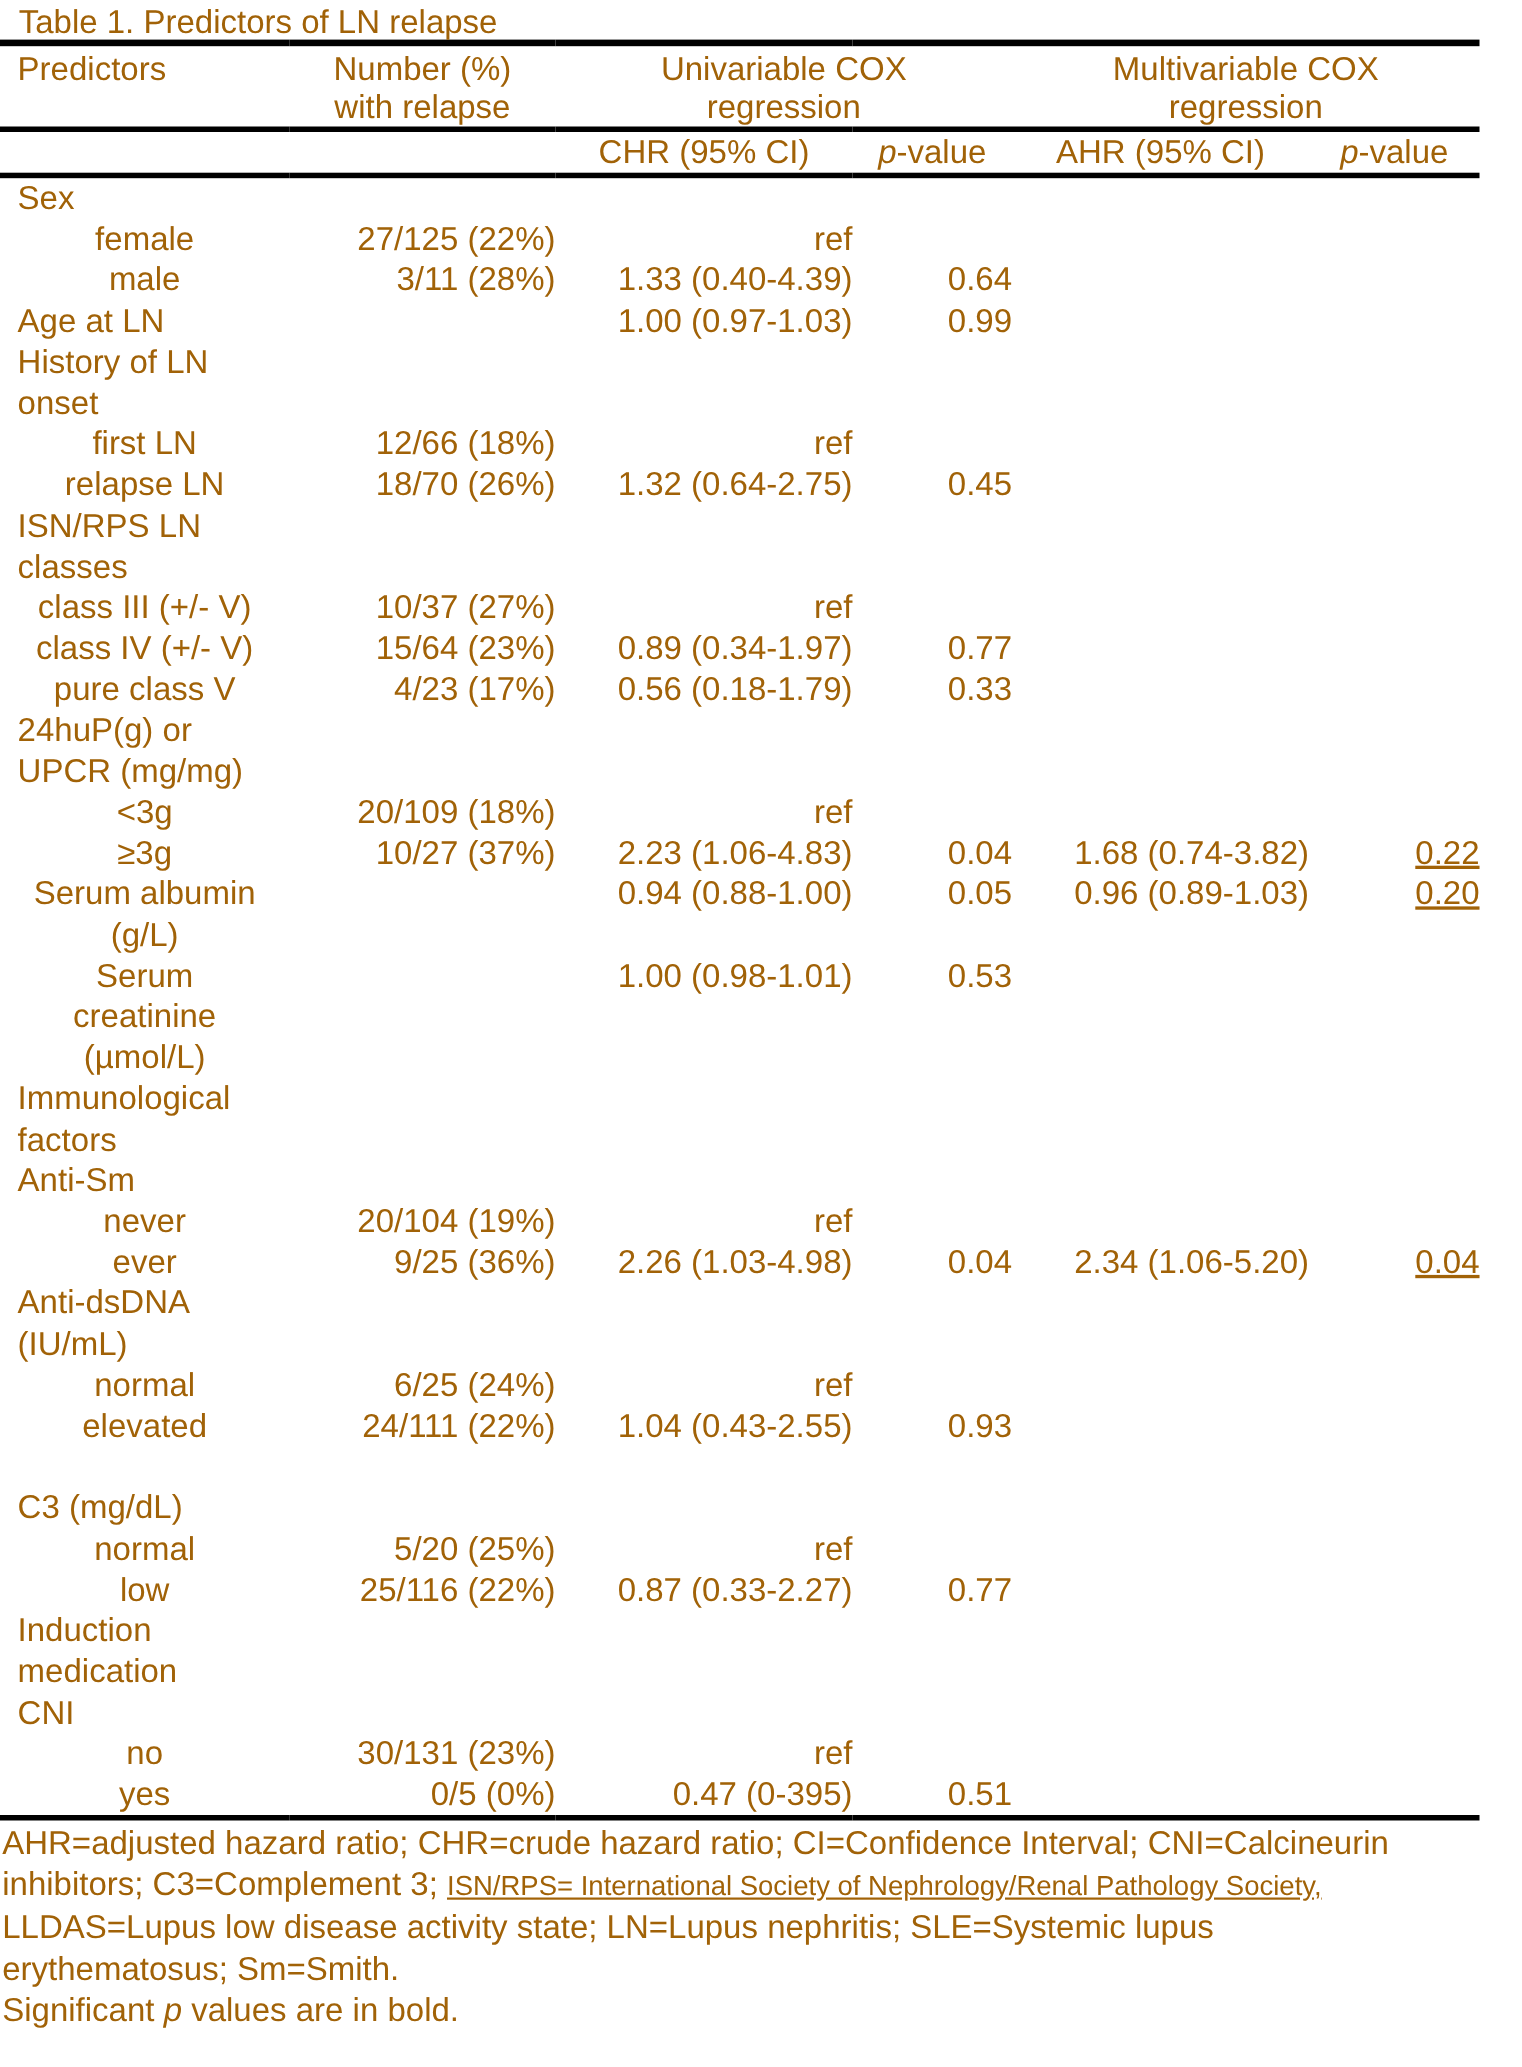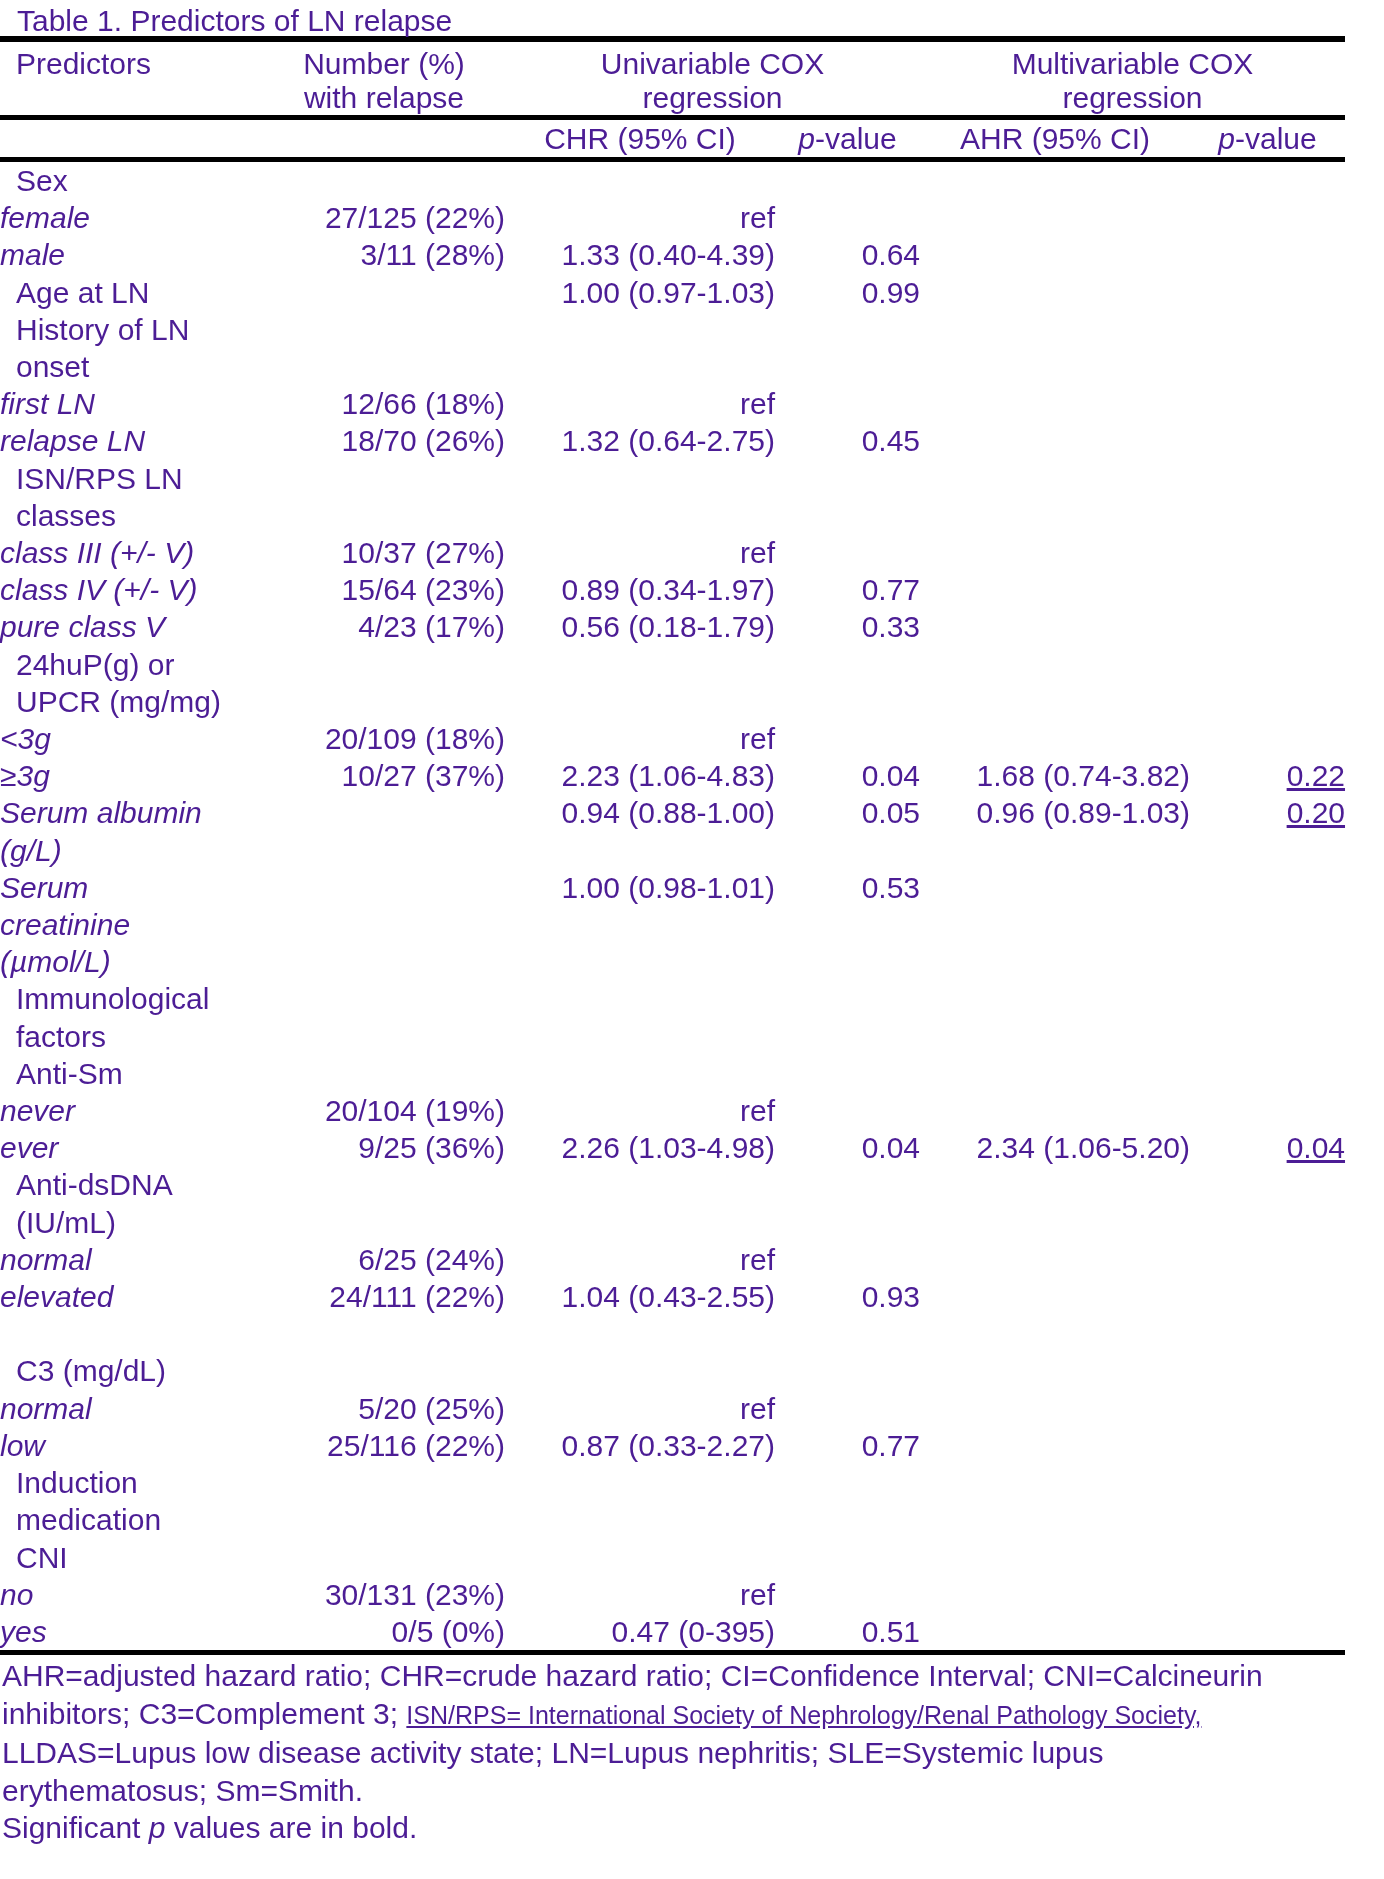--- a/index.html
+++ b/index.html
@@ -1,21 +1,21 @@
 <!DOCTYPE html>
 <html><head>
 <meta charset="utf-8">
 <style>
   html, body { margin: 0; padding: 0; }
   .page {
     position: relative;
     width: 1384px;
     height: 1879px;
     background: #ffffff;
-    color: #4c1d95;
+    color: #a16207;
     font-family: "Liberation Sans", sans-serif;
     font-size: 30px;
     overflow: hidden;
   }
   .title {
     margin-top: 6px;
     padding-left: 17px;
     font-size: 30px;
     line-height: 30px;
     white-space: nowrap;
@@ -33,21 +33,21 @@
     overflow: visible;
     font-weight: normal;
   }
   thead tr.hrow1 { height: 68px; border-bottom: 5px solid #000; }
   thead tr.hrow1 th { vertical-align: top; padding-top: 5px; line-height: 34px; text-align: center; }
   thead tr.hrow1 th.h-predictors { text-align: left; padding-left: 16px; }
   thead tr.hrow2 { height: 37px; border-bottom: 5px solid #000; }
   thead tr.hrow2 th { vertical-align: middle; line-height: 37px; text-align: center; margin-top: 12px; }
   tbody td { height: 37.2px; line-height: 37.2px; vertical-align: middle; }
   td.c1.cat { text-align: left; padding-left: 16px; }
-  td.c1.sub { text-align: left; font-style: italic; }
+  td.c1.sub { text-align: center; }
   td.c2 { text-align: right; padding-right: 25px; }
   td.c3 { text-align: right; padding-right: 25px; }
   td.c4 { text-align: right; padding-right: 30px; }
   td.c5 { text-align: right; padding-right: 20px; }
   td.c6 { text-align: right; padding-right: 14px; text-decoration: underline; }
   .b { font-weight: bold; }
   .pv i { font-style: italic; }
   .footnote { padding-left: 2px; padding-top: 2px; }
   .fn-line { line-height: 37.6px; min-height: 37.6px; white-space: nowrap; }
   .seg-normal { font-size: 30px; }

